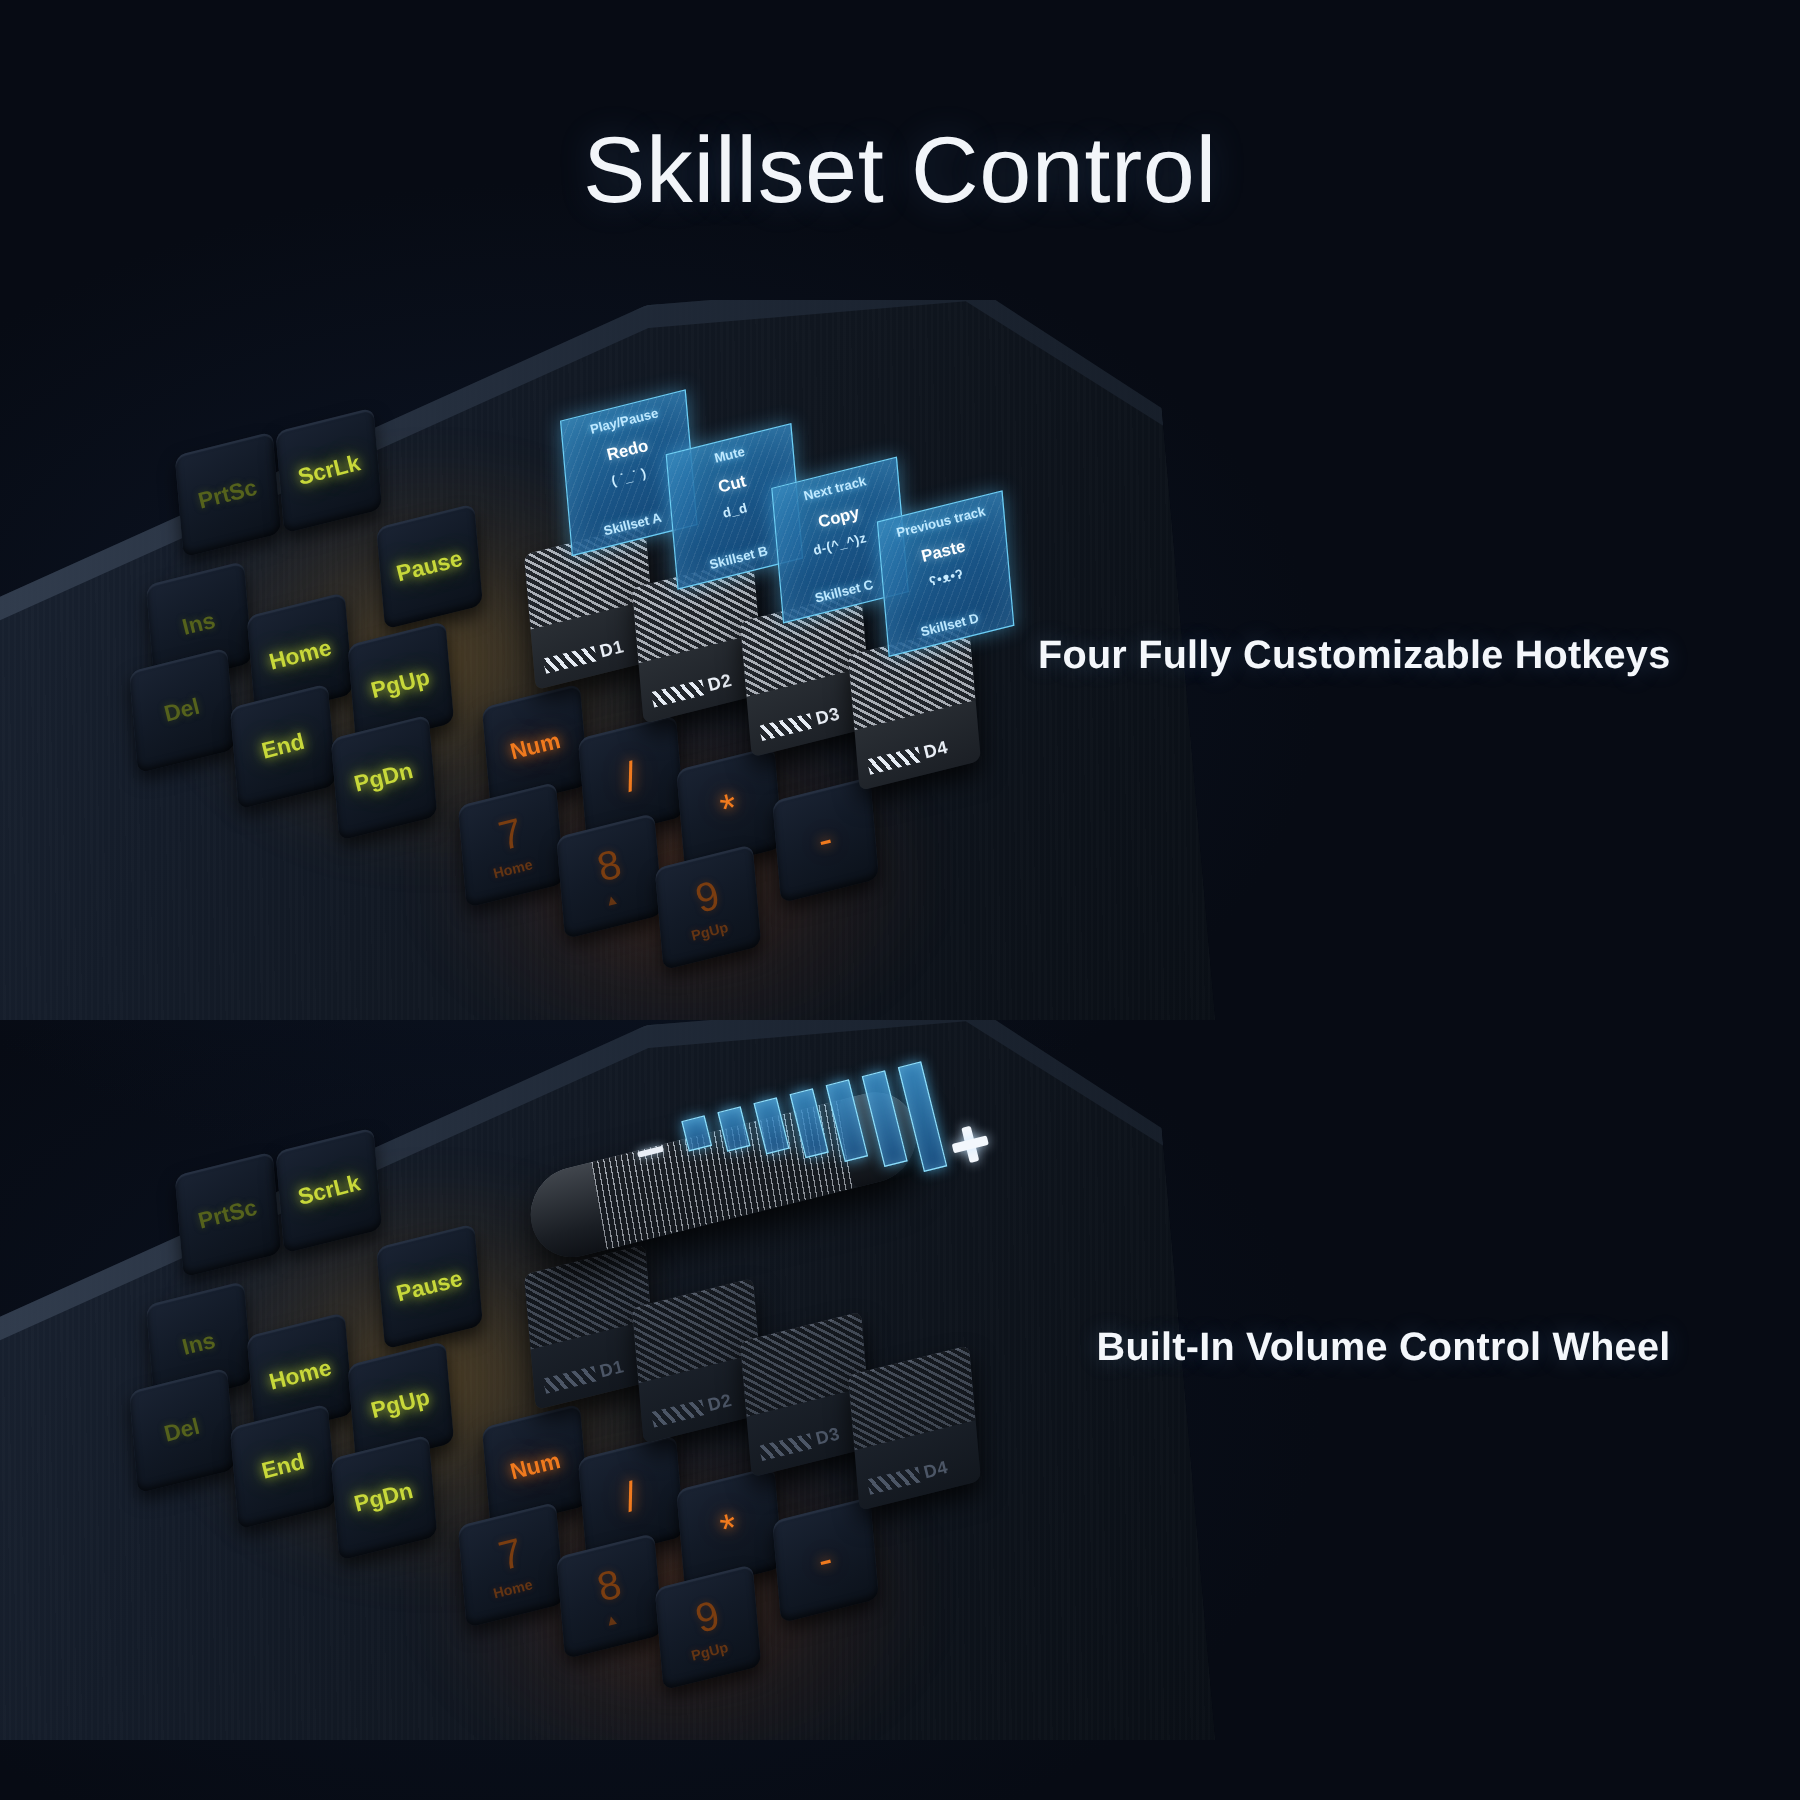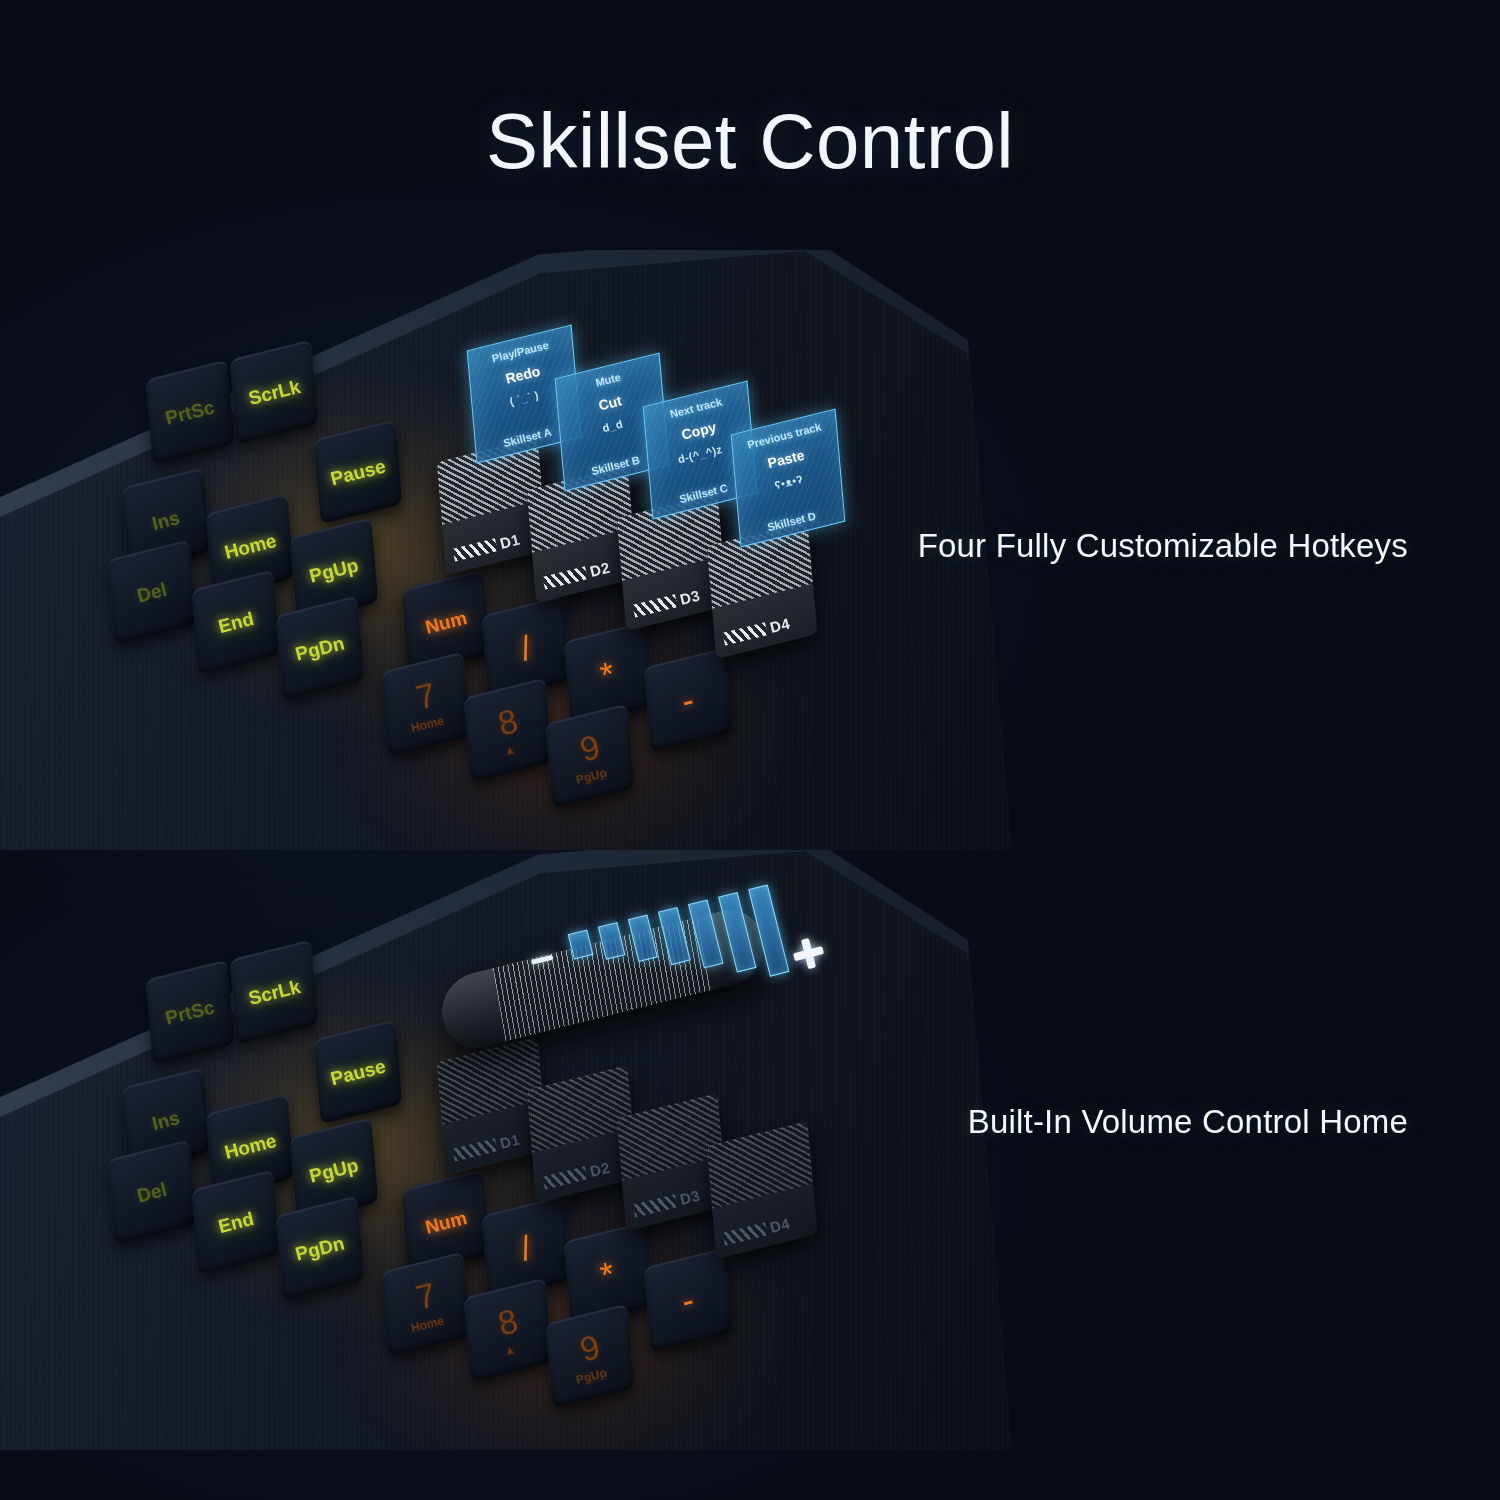--- a/index.html
+++ b/index.html
@@ -195,22 +195,22 @@
   }
   .vol-plus::before, .vol-plus::after {
     content:""; position:absolute; background:#f3f7fc; border-radius:2px;
     box-shadow:0 0 10px rgba(200,230,255,.8);
   }
   .vol-plus::before { left:11px; top:0; width:8px; height:30px; }
   .vol-plus::after  { left:0; top:11px; width:30px; height:8px; }
 
   
   .caption {
-    position:absolute; right:92px;
-    font-size:33px; font-weight:400; color:#f4f7fb;
+    position:absolute; right:108px;
+    font-size:33px; font-weight:700; color:#f4f7fb;
     letter-spacing:.2px; text-shadow:0 0 18px rgba(110,160,220,.25);
   }
   #caption-hotkeys { top:527px; }
   #caption-wheel   { top:1103px; }
 </style>
 </head>
 <body>
 
 <div class="stage"></div>
 
@@ -442,13 +442,13 @@
         <div class="vol-bar" style="height: 44px;"></div>
         <div class="vol-bar" style="height: 55px;"></div>
         <div class="vol-bar" style="height: 66px;"></div>
         <div class="vol-bar" style="height: 78px;"></div>
         <div class="vol-bar" style="height: 90px;"></div>
       </div>
     <div class="vol-plus"></div>
   </div>
 </div>
 
-<div class="caption" id="caption-wheel">Built-In Volume Control Home</div>
+<div class="caption" id="caption-wheel">Built-In Volume Control Wheel</div>
 
 </body></html>

